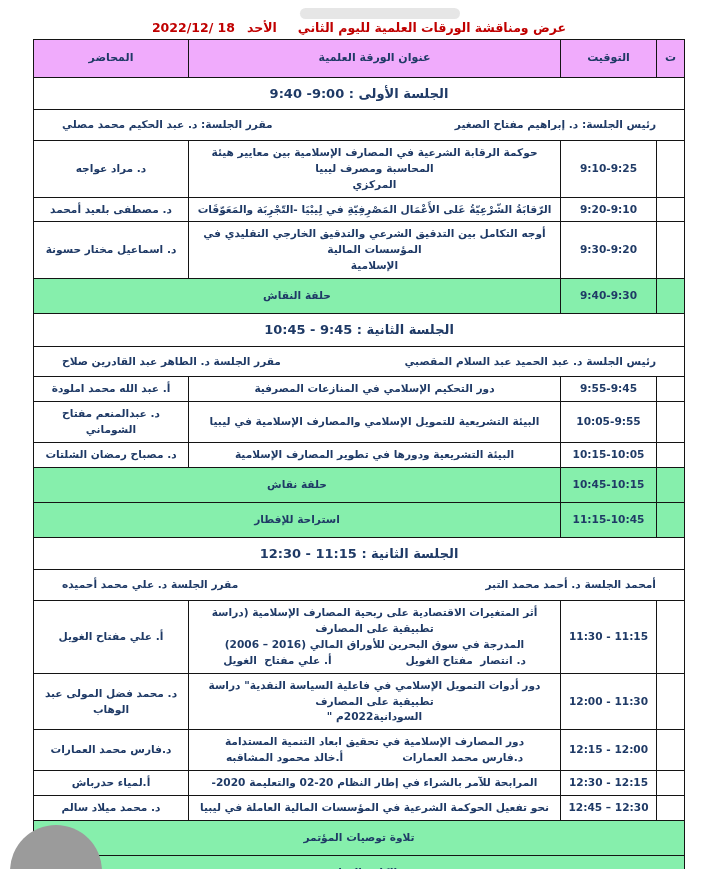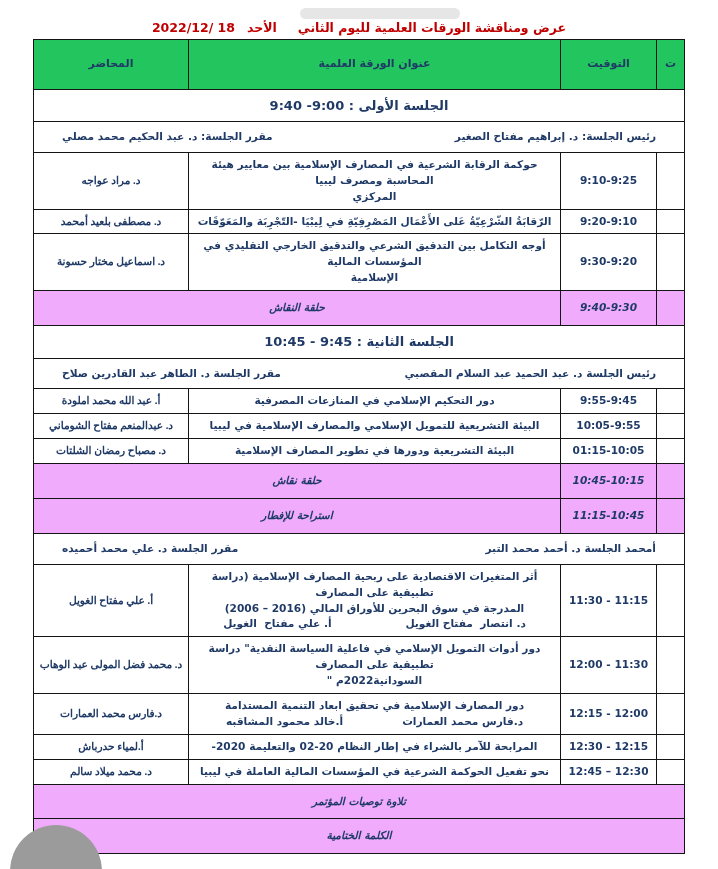--- a/index.html
+++ b/index.html
@@ -23,30 +23,30 @@
   }
   .sched col.c-serial{width:28px;}
   .sched col.c-time{width:96px;}
   .sched col.c-lect{width:155px;}
   .sched th,.sched td{
     border:1.5px solid #141414;
     color:#1f3a66;font-weight:bold;font-size:10.6px;
     line-height:1.5;vertical-align:middle;text-align:center;
     overflow:hidden;
   }
-  .sched th{background:#22c55e;padding:16px 3px;font-size:11px;}
+  .sched th{background:#f0abfc;padding:10px 3px;font-size:11px;}
   td.session{padding:6px 4px;font-size:13px;}
   td.chairs{padding:7px 28px;}
   td.chairs .pair{display:flex;direction:rtl;justify-content:space-between;align-items:baseline;}
   td.serial{padding:4px 1px;}
   td.time{padding:4px 2px;direction:ltr;}
   td.ttl{padding:4px 8px;}
   td.ttl .tl{white-space:pre-wrap;text-align:center;}
-  td.lect{padding:4px 4px;white-space:pre-wrap;font-family:Liberation Serif, serif;}
-  tr.gray td{background:#f0abfc;font-style:italic;}
+  td.lect{padding:4px 4px;white-space:pre-wrap;}
+  tr.gray td{background:#86efac;}
   tr.gray td.c{padding:9px 4px;}
   .corner-blob{
     position:absolute;left:10px;top:825px;width:92px;height:50px;
     background:#9b9b9b;border-radius:46px 46px 0 0;
   }
   .top-smudge{
     position:absolute;left:300px;top:8px;width:160px;height:11px;
     background:#d2d2d2;opacity:.55;border-radius:6px;
   }
 </style>
@@ -141,35 +141,38 @@
       <tr>
         <td class="serial"></td>
         <td class="time" dir="ltr">10:05-9:55</td>
         <td class="ttl">
           <div class="tl">البيئة التشريعية للتمويل الإسلامي والمصارف الإسلامية في ليبيا</div>
         </td>
         <td class="lect">د. عبدالمنعم مفتاح الشوماني</td>
       </tr>
       <tr>
         <td class="serial"></td>
-        <td class="time" dir="ltr">01:15-10:05</td>
+        <td class="time" dir="ltr">10:15-10:05</td>
         <td class="ttl">
           <div class="tl">البيئة التشريعية ودورها في تطوير المصارف الإسلامية</div>
         </td>
         <td class="lect">د. مصباح رمضان الشلتات</td>
       </tr>
       <tr class="gray">
         <td class="serial"></td>
         <td class="time" dir="ltr">10:45-10:15</td>
         <td colspan="2" class="c">حلقة نقاش</td>
       </tr>
       <tr class="gray">
         <td class="serial"></td>
         <td class="time" dir="ltr">11:15-10:45</td>
         <td colspan="2" class="c">استراحة للإفطار</td>
+      </tr>
+      <tr>
+        <td colspan="4" class="session c">الجلسة الثانية : 11:15 - 12:30</td>
       </tr>
       <tr>
         <td colspan="4" class="chairs">
           <span class="pair">
             <span class="chair">أمحمد الجلسة د. أحمد محمد التبر</span>
             <span class="rapp">مقرر الجلسة د. علي محمد أحميده</span>
           </span>
         </td>
       </tr>
       <tr>

